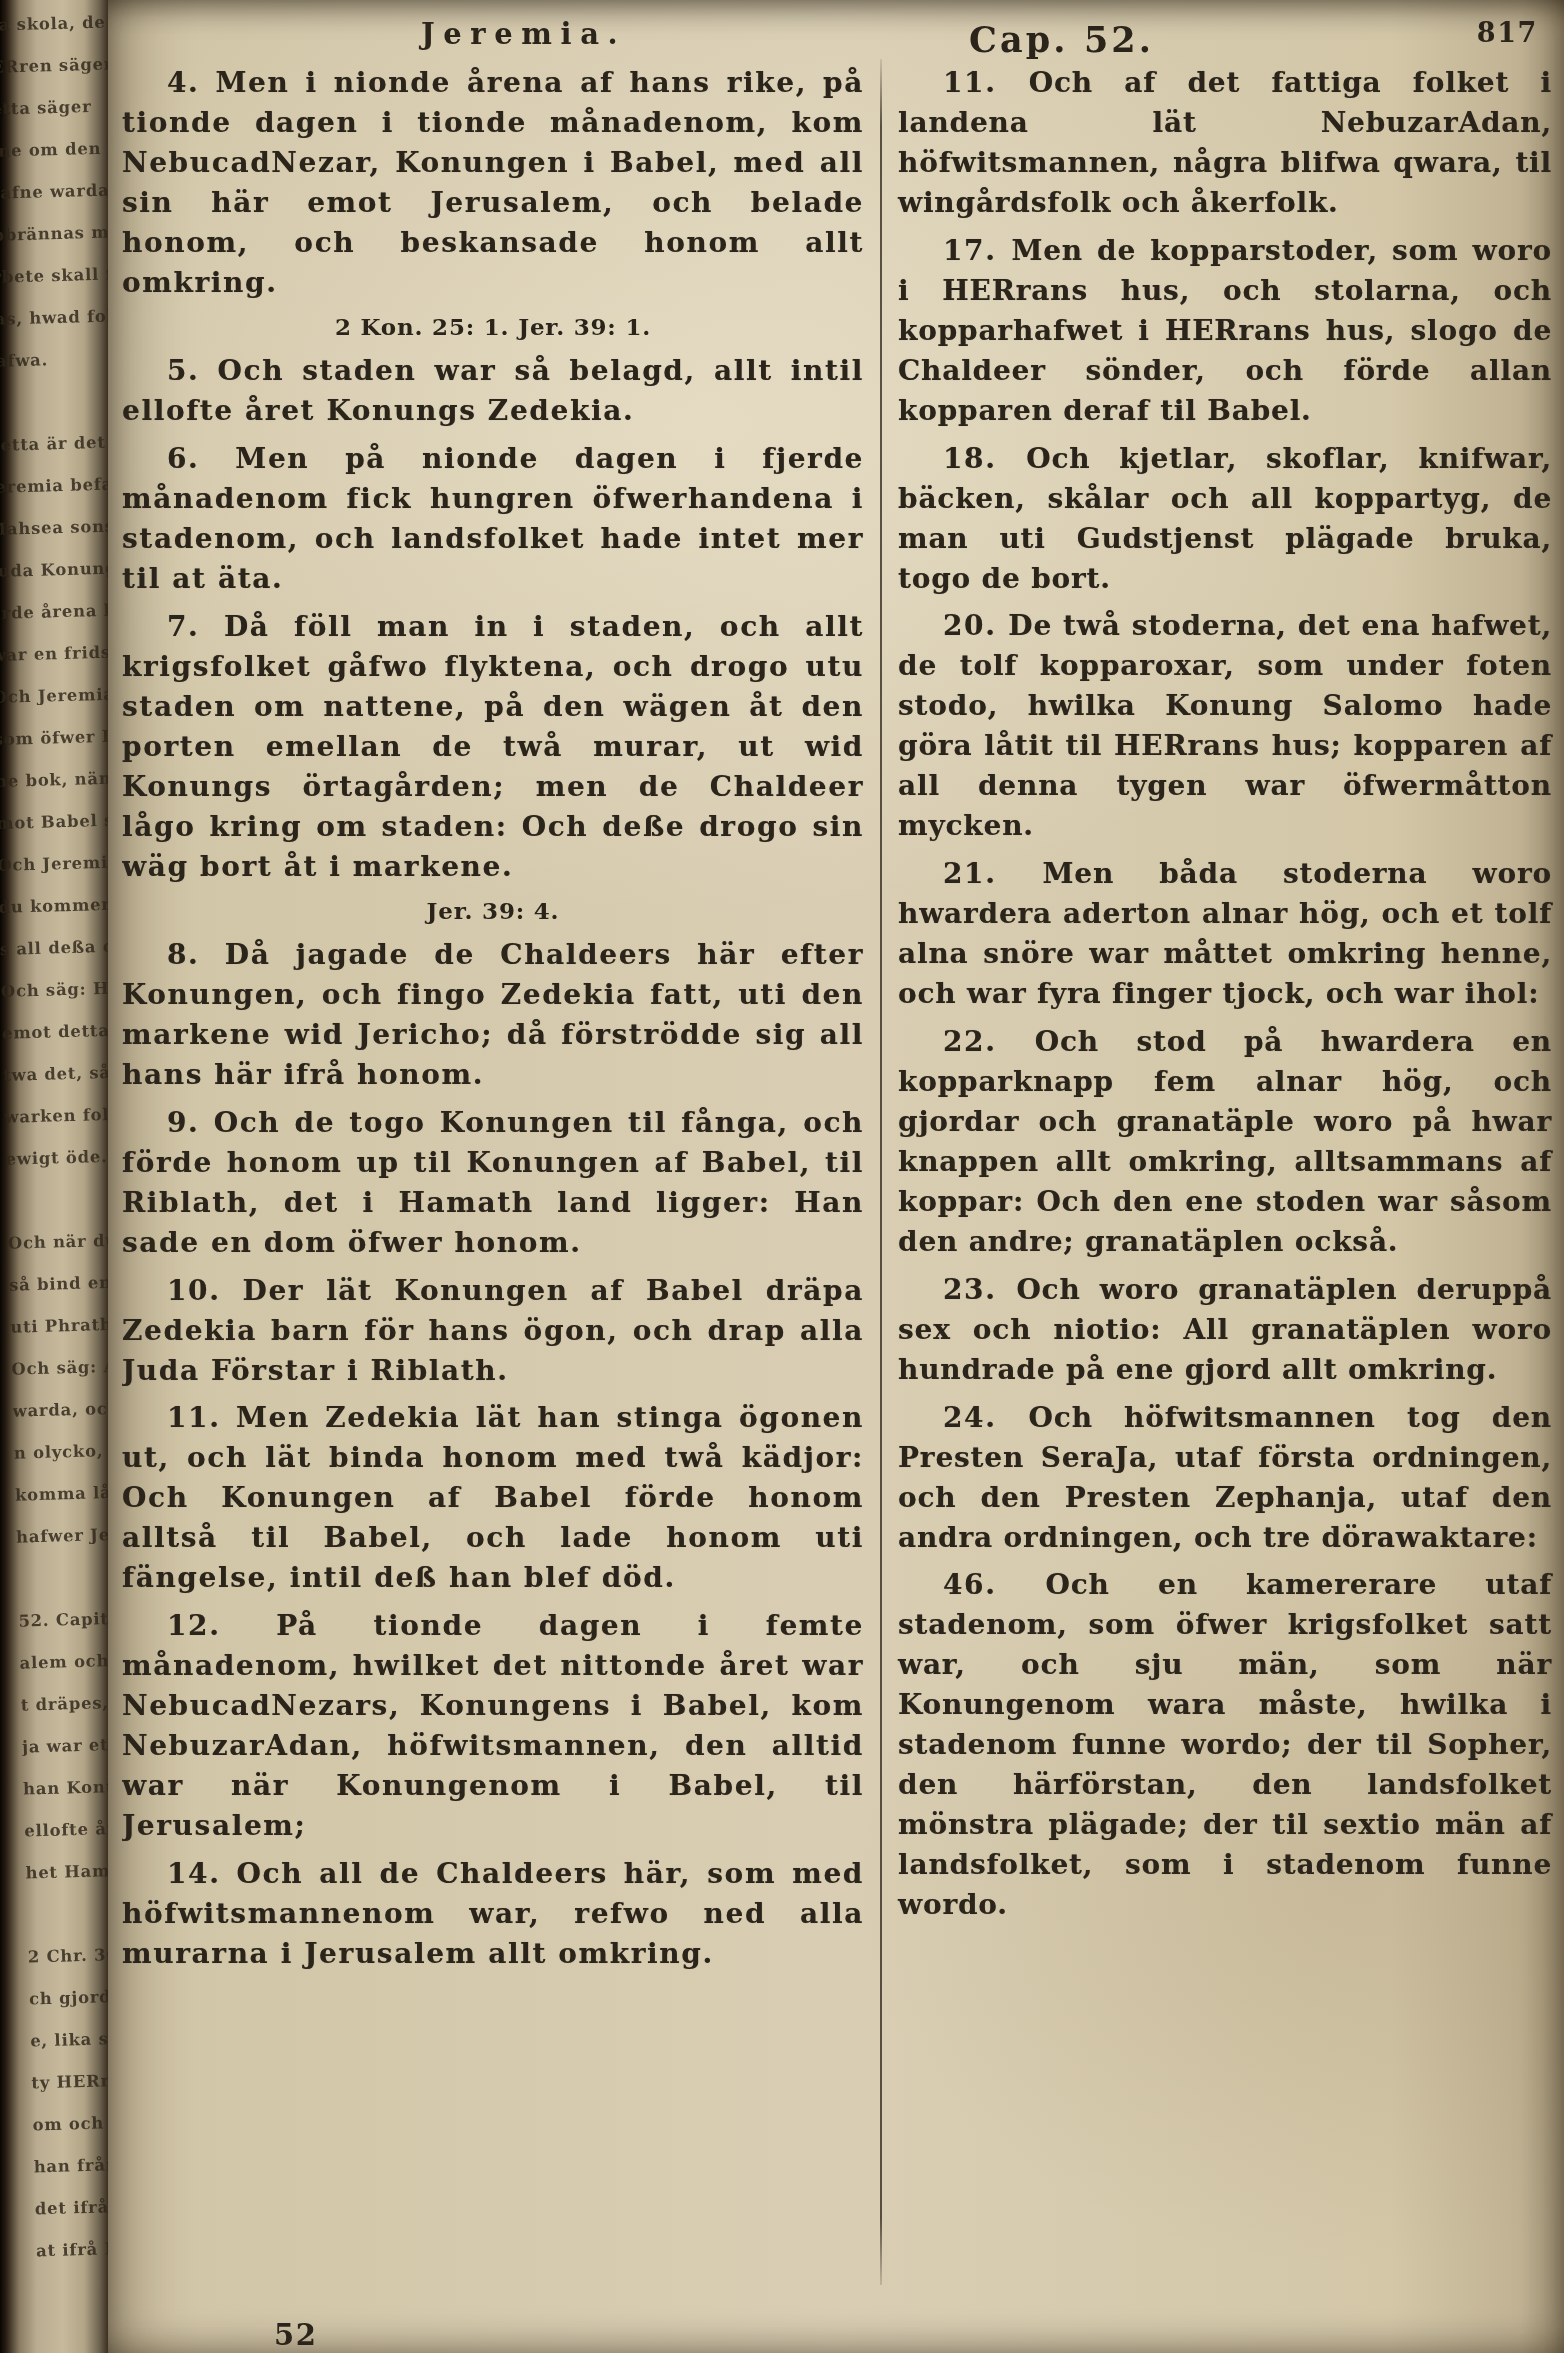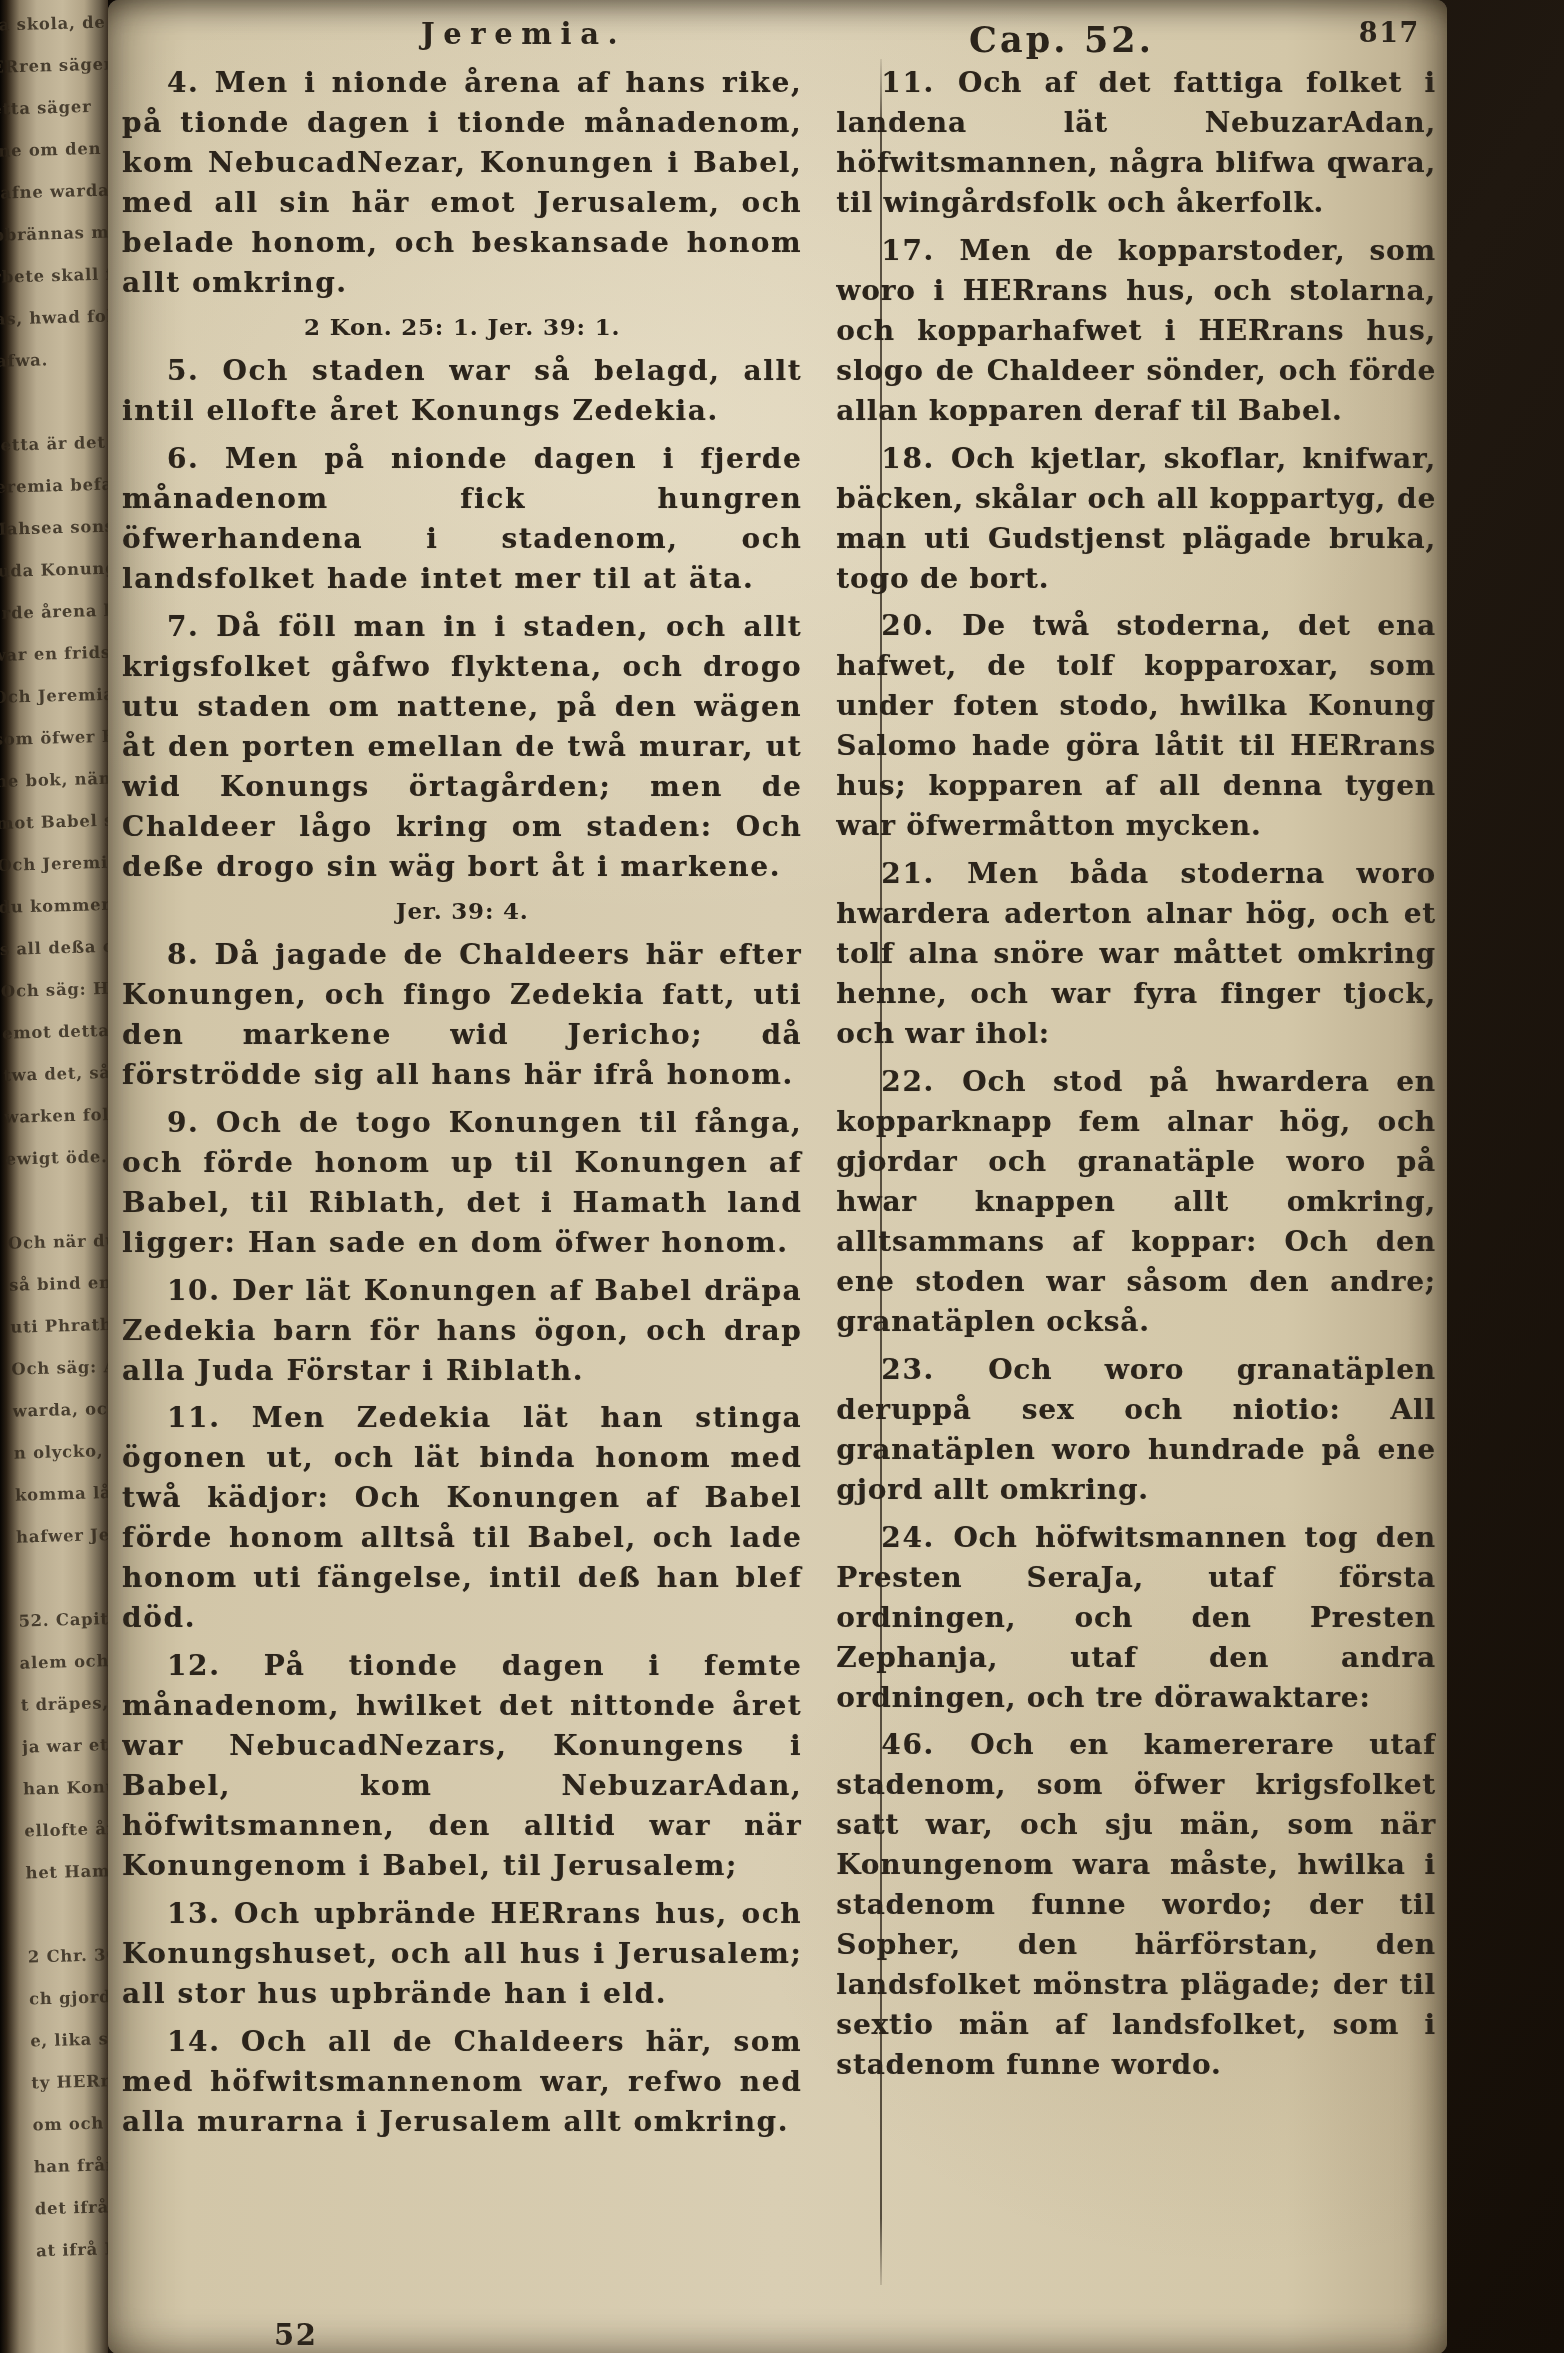--- a/index.html
+++ b/index.html
@@ -20,32 +20,31 @@
   .fragments{
     position:absolute;top:3.1px;left:4.7px;width:133px;
     transform:rotate(-1.6deg);
     font-weight:700;font-size:16.4px;color:#2f261a;opacity:.82;
     white-space:nowrap;
   }
   .frag{height:42px;line-height:42px;overflow:hidden;letter-spacing:0.8px;}
 
   
   .page{
-    position:absolute;left:108px;top:0;width:1339px;height:2354px;overflow:hidden;
+    position:absolute;left:108px;top:0;width:1457px;height:2354px;overflow:hidden;
     background:
       radial-gradient(ellipse 1095px 704px at 40% 18%, rgba(249,243,224,.38), rgba(249,243,224,0) 70%),
       radial-gradient(ellipse 704px 548px at 85% 80%, rgba(120,95,55,.14), rgba(120,95,55,0) 70%),
       linear-gradient(90deg,#c1b495 0%,#d2c6a8 6%,#d9ceb3 50%,#d3c7a8 88%,#c0b293 97%,#a39577 100%),
       #d5c9ac;
     box-shadow:
       inset 0 20.3px 31px -17px rgba(20,12,4,.55),
       inset 0 -23.5px 39px -22px rgba(40,26,10,.35),
       inset -20.3px 0 47px -23.5px rgba(30,20,8,.5),
       inset 27px 0 55px -27px rgba(30,20,8,.55);
-    border-radius: 11px;
   }
 
   .hdr{position:relative;height:58px;color:#2b241b;}
   .hdr .book{position:absolute;left:313px;top:17px;font-weight:700;font-size:29px;letter-spacing:8.6px;}
   .hdr .chap{position:absolute;left:861px;top:19px;font-weight:700;font-size:35px;letter-spacing:3.1px;}
   .hdr .pnum{position:absolute;right:27px;top:17px;font-weight:700;font-size:27px;letter-spacing:1.6px;}
 
   .divider{
     position:absolute;left:772px;top:59px;bottom:69px;width:1.6px;
     background:linear-gradient(180deg,rgba(43,35,24,.1),rgba(43,35,24,.75) 3%,rgba(43,35,24,.75) 97%,rgba(43,35,24,.15));
@@ -145,21 +144,20 @@
           <p class="ref">2 Kon. 25: 1. Jer. 39: 1.</p>
           <p class="verse"><span class="vnum">5. </span>Och staden war så belagd, allt intil ellofte året Konungs Zedekia.</p>
           <p class="verse"><span class="vnum">6. </span>Men på nionde dagen i fjerde månadenom fick hungren öfwerhandena i stadenom, och landsfolket hade intet mer til at äta.</p>
           <p class="verse"><span class="vnum">7. </span>Då föll man in i staden, och allt krigsfolket gåfwo flyktena, och drogo utu staden om nattene, på den wägen åt den porten emellan de twå murar, ut wid Konungs örtagården; men de Chaldeer lågo kring om staden: Och deße drogo sin wäg bort åt i markene.</p>
           <p class="ref">Jer. 39: 4.</p>
           <p class="verse"><span class="vnum">8. </span>Då jagade de Chaldeers här efter Konungen, och fingo Zedekia fatt, uti den markene wid Jericho; då förströdde sig all hans här ifrå honom.</p>
           <p class="verse"><span class="vnum">9. </span>Och de togo Konungen til fånga, och förde honom up til Konungen af Babel, til Riblath, det i Hamath land ligger: Han sade en dom öfwer honom.</p>
           <p class="verse"><span class="vnum">10. </span>Der lät Konungen af Babel dräpa Zedekia barn för hans ögon, och drap alla Juda Förstar i Riblath.</p>
           <p class="verse"><span class="vnum">11. </span>Men Zedekia lät han stinga ögonen ut, och lät binda honom med twå kädjor: Och Konungen af Babel förde honom alltså til Babel, och lade honom uti fängelse, intil deß han blef död.</p>
           <p class="verse"><span class="vnum">12. </span>På tionde dagen i femte månadenom, hwilket det nittonde året war NebucadNezars, Konungens i Babel, kom NebuzarAdan, höfwitsmannen, den alltid war när Konungenom i Babel, til Jerusalem;</p>
-          <p class="verse"><span class="vnum">13. </span>Och upbrände HERrans hus, och Konungshuset, och all hus i Jerusalem; all stor hus upbrände han i eld.</p>
           <p class="verse"><span class="vnum">14. </span>Och all de Chaldeers här, som med höfwitsmannenom war, refwo ned alla murarna i Jerusalem allt omkring.</p>
         </div>
       <div class="col col-right" id="col-right">
           <p class="verse"><span class="vnum">11. </span>Och af det fattiga folket i landena lät NebuzarAdan, höfwitsmannen, några blifwa qwara, til wingårdsfolk och åkerfolk.</p>
           <p class="verse"><span class="vnum">17. </span>Men de kopparstoder, som woro i HERrans hus, och stolarna, och kopparhafwet i HERrans hus, slogo de Chaldeer sönder, och förde allan kopparen deraf til Babel.</p>
           <p class="verse"><span class="vnum">18. </span>Och kjetlar, skoflar, knifwar, bäcken, skålar och all koppartyg, de man uti Gudstjenst plägade bruka, togo de bort.</p>
           <p class="verse"><span class="vnum">20. </span>De twå stoderna, det ena hafwet, de tolf kopparoxar, som under foten stodo, hwilka Konung Salomo hade göra låtit til HERrans hus; kopparen af all denna tygen war öfwermåtton mycken.</p>
           <p class="verse"><span class="vnum">21. </span>Men båda stoderna woro hwardera aderton alnar hög, och et tolf alna snöre war måttet omkring henne, och war fyra finger tjock, och war ihol:</p>
           <p class="verse"><span class="vnum">22. </span>Och stod på hwardera en kopparknapp fem alnar hög, och gjordar och granatäple woro på hwar knappen allt omkring, alltsammans af koppar: Och den ene stoden war såsom den andre; granatäplen också.</p>
           <p class="verse"><span class="vnum">23. </span>Och woro granatäplen deruppå sex och niotio: All granatäplen woro hundrade på ene gjord allt omkring.</p>

